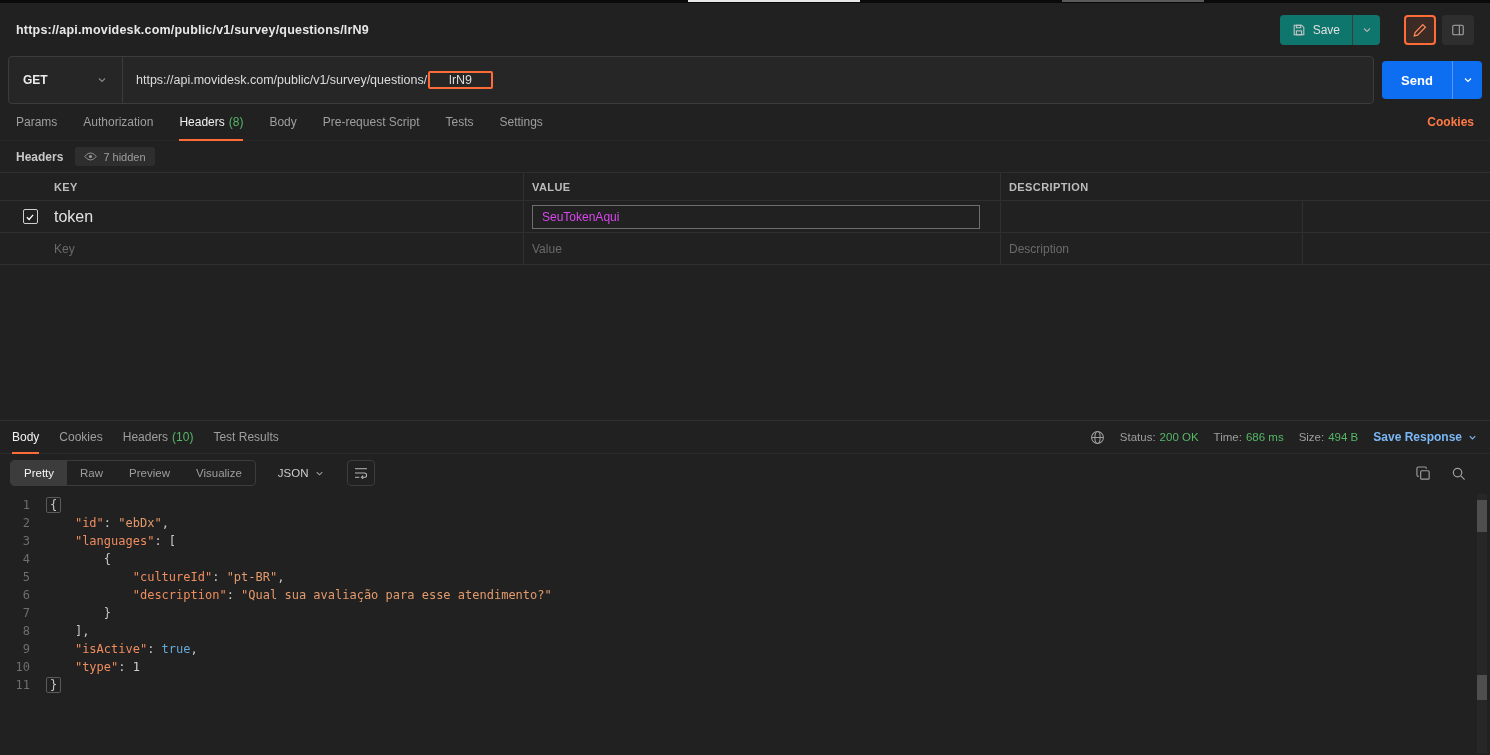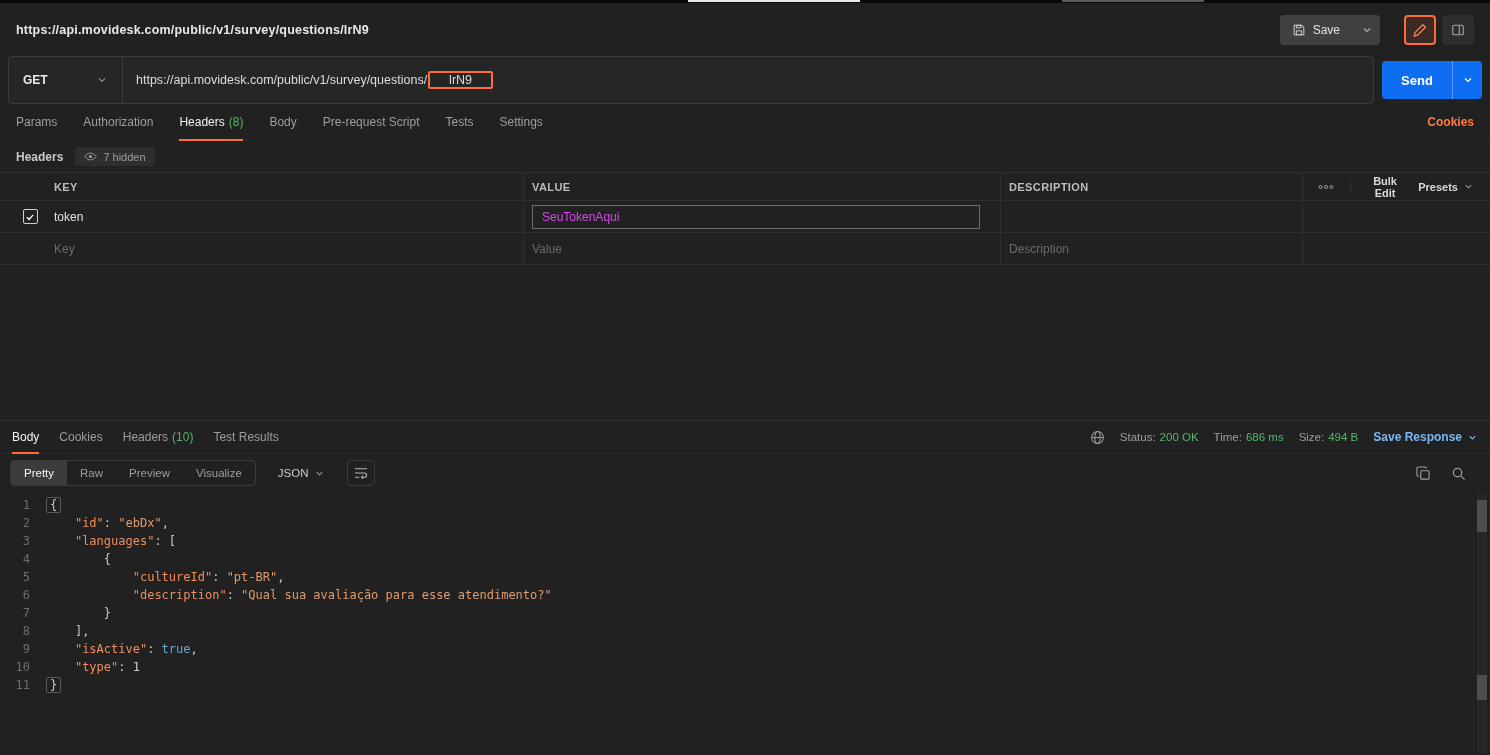--- a/index.html
+++ b/index.html
@@ -22,21 +22,21 @@
   
   .top-strip { height:3px; background:#0a0a0a; position:relative; flex:none; }
   .top-strip .seg { position:absolute; top:0; height:2px; display:block; }
   .top-strip .seg1 { left:688px; width:172px; background:#e8e8e8; }
   .top-strip .seg2 { left:1062px; width:142px; background:#5a5a5a; }
 
   
   .titlebar { height:53px; flex:none; display:flex; align-items:center; padding:0 16px; }
   .req-title { font-size:12.5px; font-weight:700; color:#e8e8e8; letter-spacing:.2px; }
   .titlebar-actions { margin-left:auto; display:flex; align-items:center; gap:10px; }
-  .save-group { display:flex; height:30px; background:#404040; border-radius:4px; overflow:hidden; }
+  .save-group { display:flex; height:30px; background:#0f766e; border-radius:4px; overflow:hidden; }
   .save-btn { display:flex; align-items:center; gap:7px; padding:0 12px; color:#e0e0e0; font-size:12px; }
   .save-caret { width:28px; display:flex; align-items:center; justify-content:center; border-left:1px solid #3c3c3c; color:#b0b0b0; }
   .mini-icon-group { display:flex; gap:6px; margin-left:14px; }
   .edit-btn { width:32px; height:30px; display:flex; align-items:center; justify-content:center;
               border:2px solid var(--accent); border-radius:4px; background:rgba(255,108,55,.12); }
   .comment-btn { width:32px; height:30px; display:flex; align-items:center; justify-content:center;
                  background:#2e2e2e; border-radius:4px; }
 
   
   .request-row { flex:none; height:48px; display:flex; align-items:center; gap:8px; padding:0 8px; }
@@ -68,21 +68,21 @@
   .kv-table { flex:none; border-top:1px solid var(--border); }
   .kv-row { display:grid; grid-template-columns:46px 477px 477px 302px 1fr; align-items:center;
             height:32px; border-bottom:1px solid var(--border); }
   .kv-row.head { height:28px; }
   .kv-cell { height:100%; display:flex; align-items:center; padding-left:8px; overflow:hidden; }
   .kv-cell.sep { border-left:1px solid var(--border); }
   .head .kv-cell { font-size:11px; font-weight:700; color:#bdbdbd; letter-spacing:.4px; }
   .check-cell { justify-content:center; padding-left:14px; }
   .checkbox { width:15px; height:15px; border:1px solid #cfcfcf; border-radius:2px;
               display:flex; align-items:center; justify-content:center; }
-  .key-text { font-size:12px; color:#e2e2e2; }
+  .key-text { font-size:16px; color:#e2e2e2; }
   .value-box { flex:1; height:24px; margin:0 20px 0 0; border:1px solid #6e6e6e;
                display:flex; align-items:center; padding:0 9px; font-size:12px; color:#d946ef; }
   .ph { color:var(--faint); font-size:12px; }
   .actions-cell { display:flex; align-items:center; gap:0; padding:0 10px 0 6px; }
   .dots-btn { display:flex; align-items:center; padding:0 9px; height:18px; }
   .hdiv { width:1px; height:16px; background:var(--border); margin:0 7px; }
   .bulk-edit { font-size:11px; font-weight:700; color:#dadada; padding:0 6px; }
   .presets-btn { display:flex; align-items:center; gap:5px; font-size:11px; font-weight:700; color:#dadada; padding:0 6px; margin-left:auto; }
 
   .spacer { flex:1; }
@@ -241,39 +241,20 @@
       <span>7 hidden</span>
     </button>
   </div>
 
   <div class="kv-table">
     <div class="kv-row head">
       <div class="kv-cell"></div>
       <div class="kv-cell">KEY</div>
       <div class="kv-cell sep">VALUE</div>
       <div class="kv-cell sep">DESCRIPTION</div>
-      <div class="kv-cell sep actions-cell">
-        <button class="dots-btn">
-          <svg width="16" height="6" viewBox="0 0 18 6" fill="none" stroke="#9e9e9e" stroke-width="1.1">
-            <circle cx="3" cy="3" r="1.7"></circle>
-              <circle cx="9" cy="3" r="1.7"></circle>
-              <circle cx="15" cy="3" r="1.7"></circle>
-          </svg>
-        </button>
-        <span class="hdiv"></span>
-        <button class="bulk-edit">Bulk Edit</button>
-        <button class="presets-btn">
-          <span>Presets</span>
-          <span>
-            <svg width="11" height="11" viewBox="0 0 16 16">
-                <polyline points="4,6 8,10 12,6" fill="none" stroke="#9e9e9e" stroke-width="1.5"></polyline>
-              </svg>
-          </span>
-        </button>
-      </div>
     </div>
 
     <div class="kv-row">
       <div class="kv-cell check-cell">
         <span class="checkbox">
           <svg width="10" height="10" viewBox="0 0 16 16">
               <polyline points="3,8.5 6.5,12 13,4.5" fill="none" stroke="#ffffff" stroke-width="2"></polyline>
             </svg>
         </span>
       </div>

